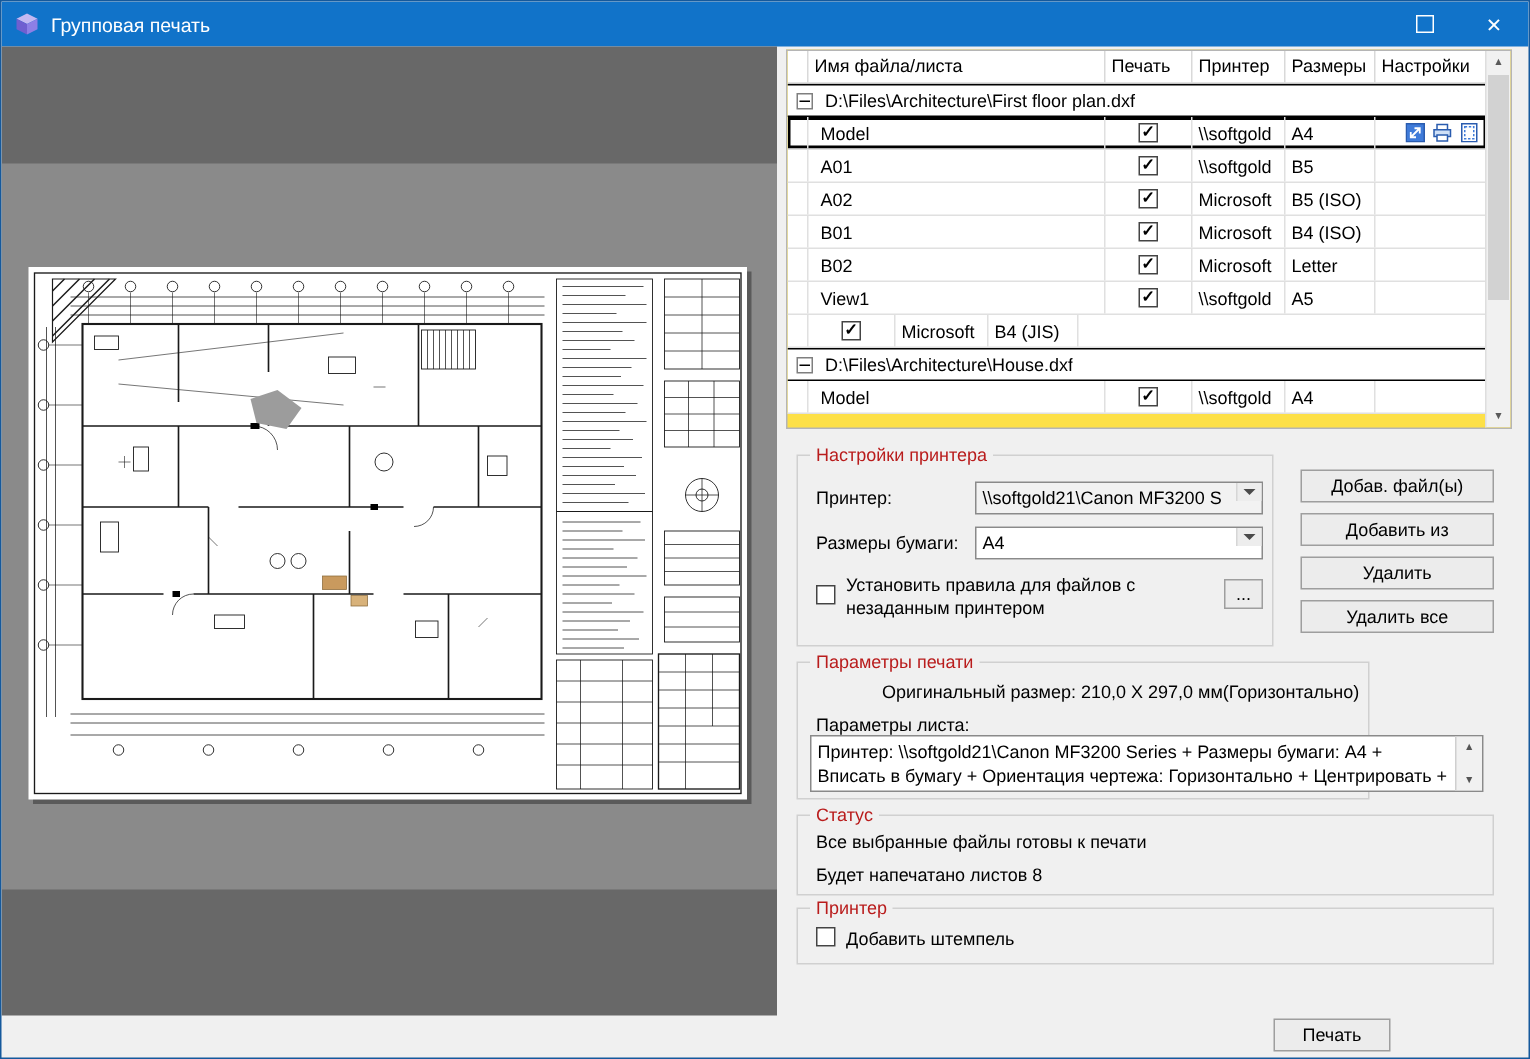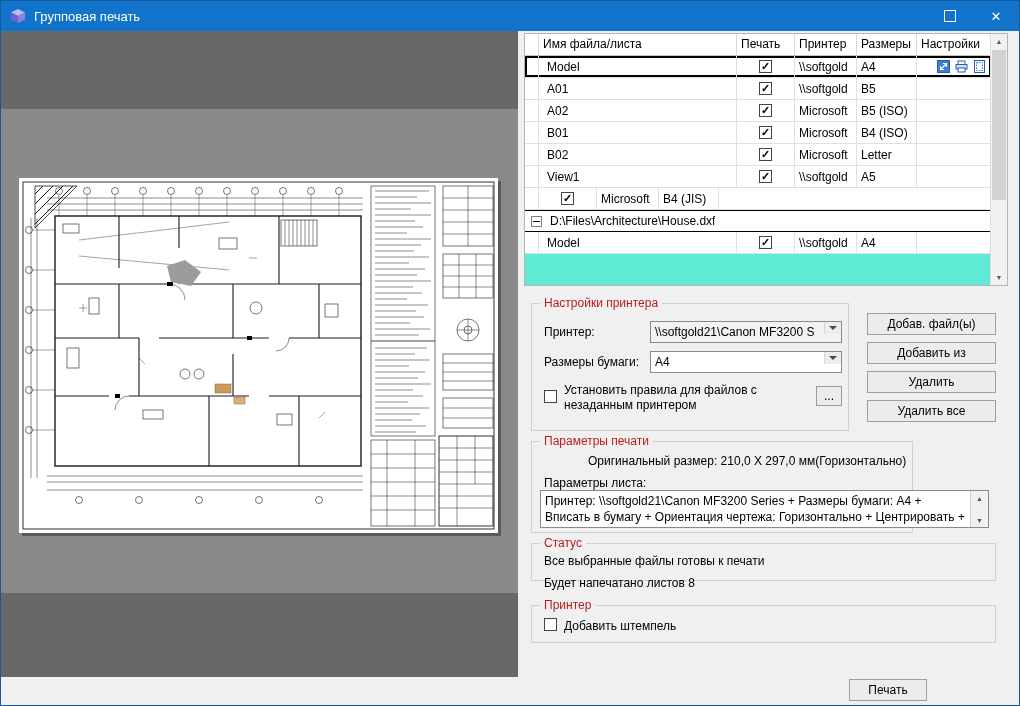--- a/index.html
+++ b/index.html
@@ -12,21 +12,21 @@
   .tb-controls{display:flex;height:30px;}
   .tb-btn{width:46px;height:30px;display:flex;align-items:center;justify-content:center;color:#fff;}
   .max-glyph{width:10px;height:10px;border:1px solid #fff;display:block;}
   .close-glyph{font-size:13px;line-height:1;}
   
   .preview{position:absolute;left:0;top:30px;width:517px;height:646px;background:#686868;overflow:hidden;}
   .band-mid{position:absolute;left:0;right:0;top:78px;height:484px;background:#8a8a8a;}
   .sheet{position:absolute;left:18px;top:147px;width:479px;height:355px;background:#fff;box-shadow:3px 3px 0 rgba(0,0,0,.35);}
   .sheet svg{display:block;}
   
-  .grid{position:absolute;left:523px;top:32px;width:484px;height:253px;background:#5eead4;border:1px solid #b5b5b5;box-sizing:border-box;overflow:hidden;}
+  .grid{position:absolute;left:523px;top:32px;width:484px;height:253px;background:#fde047;border:1px solid #b5b5b5;box-sizing:border-box;overflow:hidden;}
   .grid-header{display:flex;height:21px;line-height:20px;border-bottom:1px solid #c6c6c6;width:466px;background:#fff;}
   .hcell{box-sizing:border-box;border-right:1px solid #d9d9d9;padding-left:4px;overflow:hidden;white-space:nowrap;}
   .hstub{width:14px;padding:0;}
   .hc0{width:198px}.hc1{width:58px}.hc2{width:62px}.hc3{width:60px}.hc4{width:74px;border-right:none}
   .grid-rows{width:466px;}
   .g-row{display:flex;height:22px;box-sizing:border-box;align-items:center;background:#fff;}
   .leaf-row{border-bottom:1px solid #e0e0e0;}
   .gcell{box-sizing:border-box;height:100%;display:flex;align-items:center;border-right:1px solid #e0e0e0;overflow:hidden;white-space:nowrap;}
   .c-tree{width:14px;}
   .c-name{width:198px;padding-left:8px;}
@@ -68,21 +68,21 @@
   .side-btn{left:866px;width:129px;height:22px;}
   .sb1{top:312px}.sb2{top:341px}.sb3{top:370px}.sb4{top:399px}
   .gb2{left:530px;top:440px;width:382px;height:92px;}
   .gb2 .orig{left:12px;top:12px;margin-left:44px;}
   .gb2 .sheet-lbl{left:12px;top:34px;}
   .params-box{position:absolute;left:8px;top:48px;width:449px;height:38px;border:1px solid #8a8a8a;background:#fff;overflow:hidden;box-sizing:border-box;}
   .params-text{position:absolute;left:4px;top:2px;right:21px;line-height:16px;}
   .mini-scroll{position:absolute;top:0;right:0;bottom:0;width:17px;background:#f1f1f1;border-left:1px solid #cfcfcf;}
   .ms-btn{position:absolute;left:0;right:0;height:14px;display:flex;align-items:center;justify-content:center;font-size:7px;color:#555;}
   .ms-btn.up{top:0}.ms-btn.down{bottom:0}
-  .gb3{left:530px;top:542px;width:465px;height:38px;}
+  .gb3{left:530px;top:542px;width:465px;height:54px;}
   .gb3 .st1{left:12px;top:10px;}
   .gb3 .st2{left:12px;top:32px;}
   .gb4{left:530px;top:604px;width:465px;height:38px;}
   .gb4 .stamp-cb{left:12px;top:12px;}
   .gb4 .stamp-lbl{left:32px;top:13px;}
   .footer-print{left:848px;top:678px;width:78px;height:22px;}
   .footer-close{left:934px;top:678px;width:78px;height:22px;border-color:#4f8fd3;margin-top:44px;}
 </style>
 </head>
 <body>
@@ -208,20 +208,24 @@
   <div class="grid">
     <div class="grid-header">
         <div class="hcell hstub"></div>
         <div class="hcell hc0">Имя файла/листа</div>
         <div class="hcell hc1">Печать</div>
         <div class="hcell hc2">Принтер</div>
         <div class="hcell hc3">Размеры</div>
         <div class="hcell hc4">Настройки</div>
       </div>
     <div class="grid-rows">
+        <div class="g-row group-row">
+          <span class="expander"></span>
+          <span class="group-name">D:\Files\Architecture\First floor plan.dxf</span>
+        </div>
         <div class="g-row leaf-row selected">
           <div class="gcell c-tree"></div>
           <div class="gcell c-name">Model</div>
           <div class="gcell c-print">
             <span class="win-cb checked">✓</span>
           </div>
           <div class="gcell c-printer">\\softgold</div>
           <div class="gcell c-size">A4</div>
           <div class="gcell c-set">
             <span class="set-icon">

